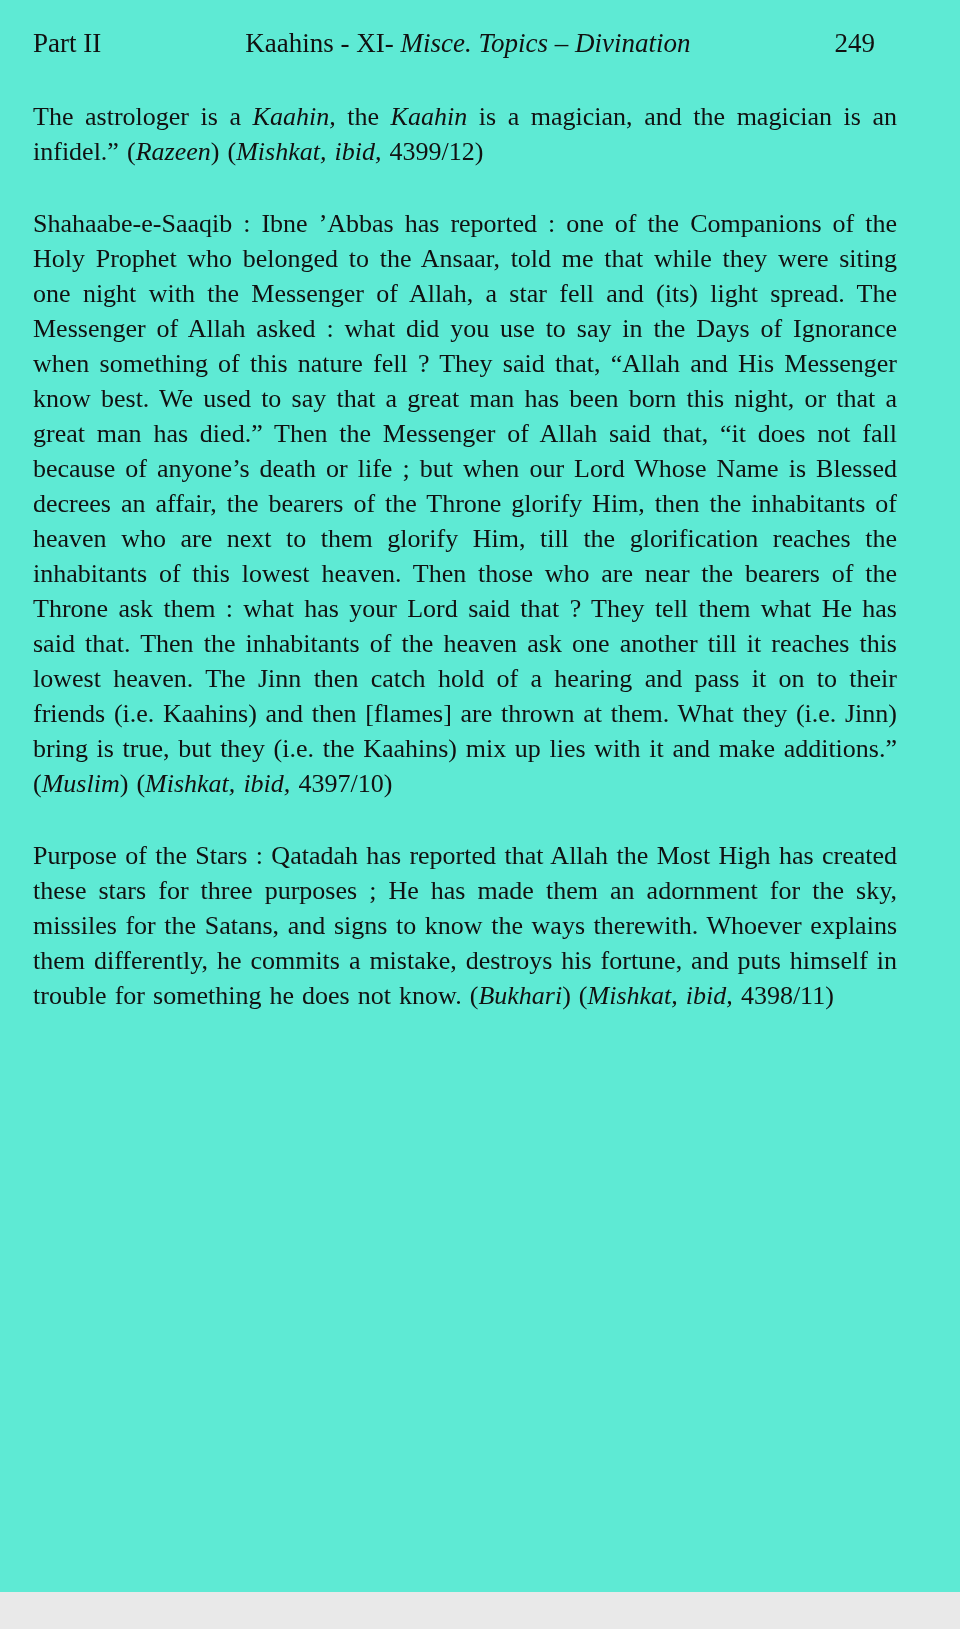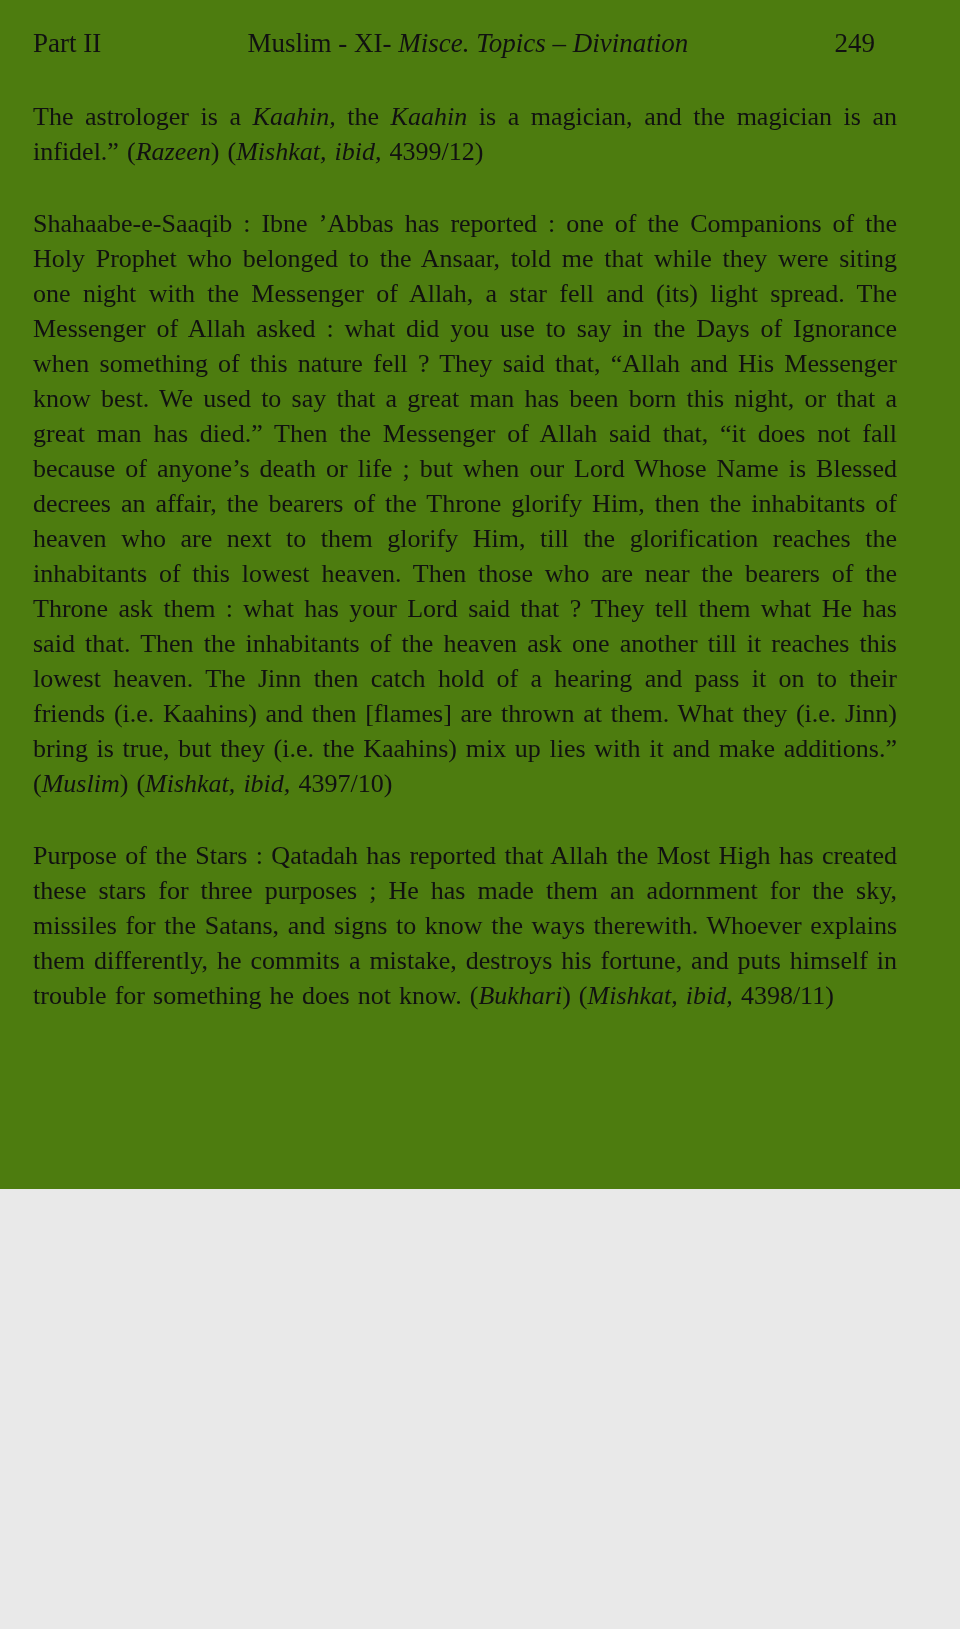--- a/index.html
+++ b/index.html
@@ -4,23 +4,23 @@
 <style>
   html, body {
     margin: 0;
     padding: 0;
     background: #e9e9e9;
     font-family: "Liberation Serif", serif;
   }
   .page {
     position: relative;
     width: 960px;
-    height: 1189px;
+    height: 1592px;
     margin: 0 auto;
-    background: #4d7c0f;
+    background: #5eead4;
     color: #111;
     box-sizing: border-box;
     padding: 26px 55px 0 33px;
     overflow: hidden;
   }
   .header {
     display: flex;
     align-items: baseline;
     font-size: 27px;
     line-height: 35px;
@@ -49,21 +49,21 @@
   }
   .run-i { font-style: italic; }
   .run-b { font-weight: normal; }
 </style>
 </head>
 <body>
 
 <div class="page">
   <div class="header">
     <span class="h-left">Part II</span>
-    <span class="h-center"><span>Muslim - XI- </span><span class="run-i">Misce. Topics – Divination</span></span>
+    <span class="h-center"><span>Kaahins - XI- </span><span class="run-i">Misce. Topics – Divination</span></span>
     <span class="h-right">249</span>
   </div>
 
   <div class="body-text">
     <p class="para"><span>The astrologer is a </span><span class="run-i">Kaahin,</span><span> the </span><span class="run-i">Kaahin</span><span> is a magician, and the magician is an infidel.” (</span><span class="run-i">Razeen</span><span>) (</span><span class="run-i">Mishkat, ibid,</span><span> 4399/12)</span></p>
     <p class="para"><span class="run-b">Shahaabe-e-Saaqib : </span><span>Ibne ’Abbas has reported : one of the Companions of the Holy Prophet who belonged to the Ansaar, told me that while they were siting one night with the Messenger of Allah, a star fell and (its) light spread. The Messenger of Allah asked : what did you use to say in the Days of Ignorance when something of this nature fell ? They said that, “Allah and His Messenger know best. We used to say that a great man has been born this night, or that a great man has died.” Then the Messenger of Allah said that, “it does not fall because of anyone’s death or life ; but when our Lord Whose Name is Blessed decrees an affair, the bearers of the Throne glorify Him, then the inhabitants of heaven who are next to them glorify Him, till the glorification reaches the inhabitants of this lowest heaven. Then those who are near the bearers of the Throne ask them : what has your Lord said that ? They tell them what He has said that. Then the inhabitants of the heaven ask one another till it reaches this lowest heaven. The Jinn then catch hold of a hearing and pass it on to their friends (i.e. Kaahins) and then [flames] are thrown at them. What they (i.e. Jinn) bring is true, but they (i.e. the Kaahins) mix up lies with it and make additions.” (</span><span class="run-i">Muslim</span><span>) (</span><span class="run-i">Mishkat, ibid,</span><span> 4397/10)</span></p>
     <p class="para"><span class="run-b">Purpose of the Stars : </span><span>Qatadah has reported that Allah the Most High has created these stars for three purposes ; He has made them an adornment for the sky, missiles for the Satans, and signs to know the ways therewith. Whoever explains them differently, he commits a mistake, destroys his fortune, and puts himself in trouble for something he does not know. (</span><span class="run-i">Bukhari</span><span>) (</span><span class="run-i">Mishkat, ibid,</span><span> 4398/11)</span></p>
   </div>
 </div>
 

